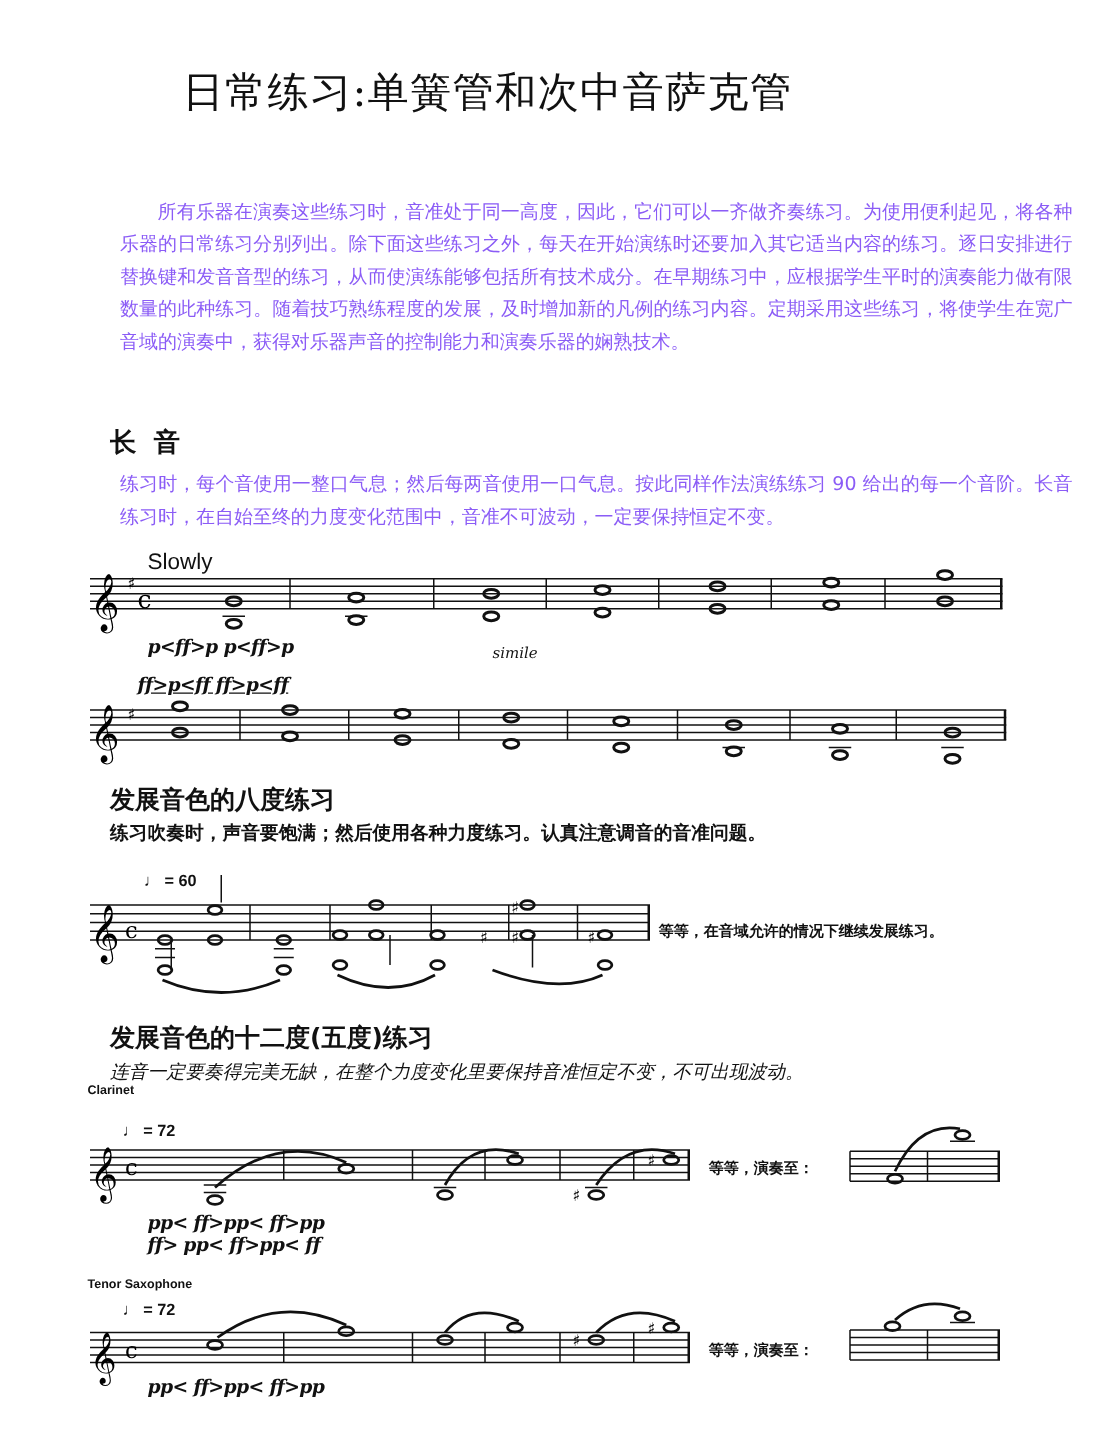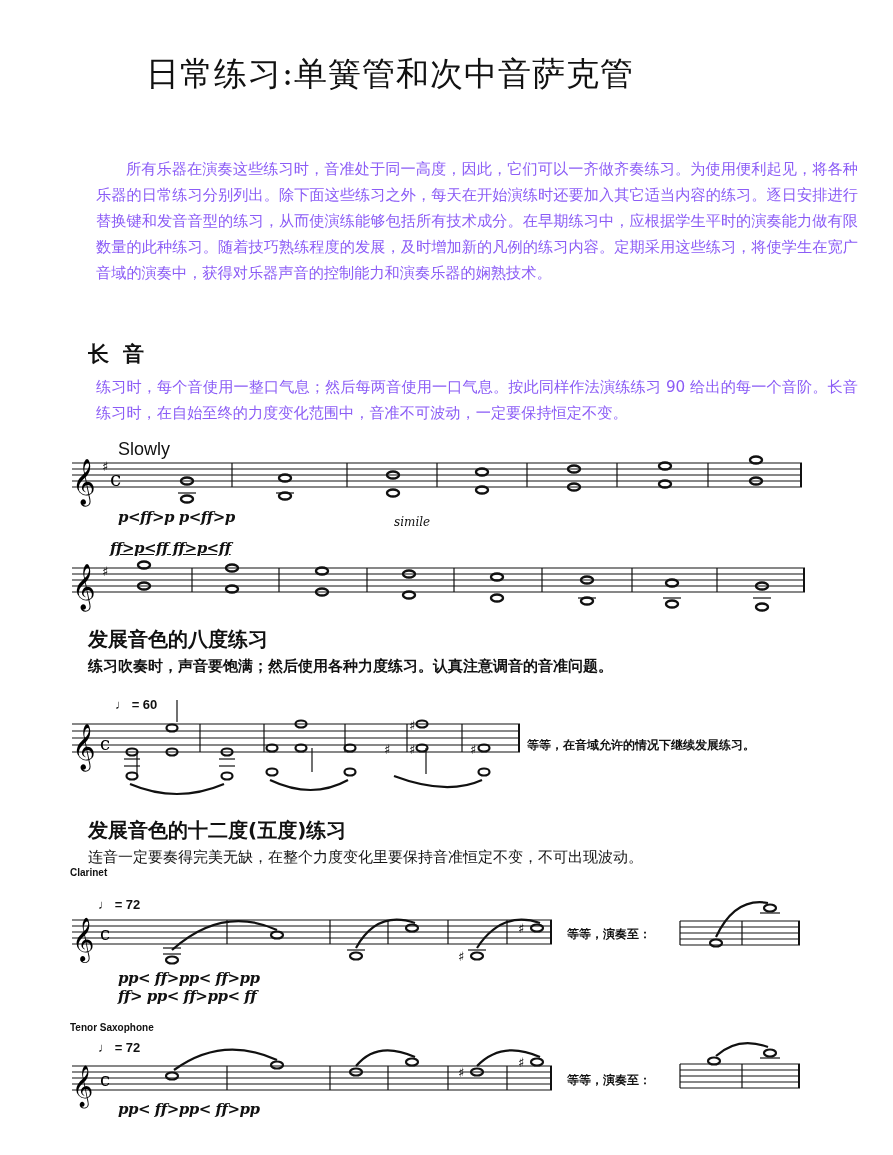--- a/index.html
+++ b/index.html
@@ -167,21 +167,21 @@
       <line x1="147" y1="54" x2="163" y2="54"></line>
   </g>
   <text x="312" y="42" font-size="13">♯</text>
   <text x="337" y="18" font-size="13">♯</text>
   <text x="337" y="42" font-size="13">♯</text>
   <text x="398" y="42" font-size="13">♯</text>
 </svg>
 <div class="abs note-text" style="left:527px; top:737px;">等等，在音域允许的情况下继续发展练习。</div>
 
 <div class="abs h2" style="top:817px;">发展音色的十二度(五度)练习</div>
-<div class="abs sub" style="top:848px; font-weight:normal;">连音一定要奏得完美无缺，在整个力度变化里要保持音准恒定不变，不可出现波动。</div>
+<div class="abs sub" style="top:848px; font-weight:normal;font-style:italic;">连音一定要奏得完美无缺，在整个力度变化里要保持音准恒定不变，不可出现波动。</div>
 <div class="abs small-label" style="left:70px; top:867px;">Clarinet</div>
 <div class="abs tempo" style="left:98px; top:897px;"><span>♩</span> <span>= 72</span></div>
 <svg class="staff" style="left:72px; top:910px;" width="490" height="70">
   <g stroke="#111" stroke-width="1.2">
     <line x1="0" y1="10" x2="480" y2="10"></line>
       <line x1="0" y1="16" x2="480" y2="16"></line>
       <line x1="0" y1="22" x2="480" y2="22"></line>
       <line x1="0" y1="28" x2="480" y2="28"></line>
       <line x1="0" y1="34" x2="480" y2="34"></line>
     <line x1="155" y1="10" x2="155" y2="34"></line>

